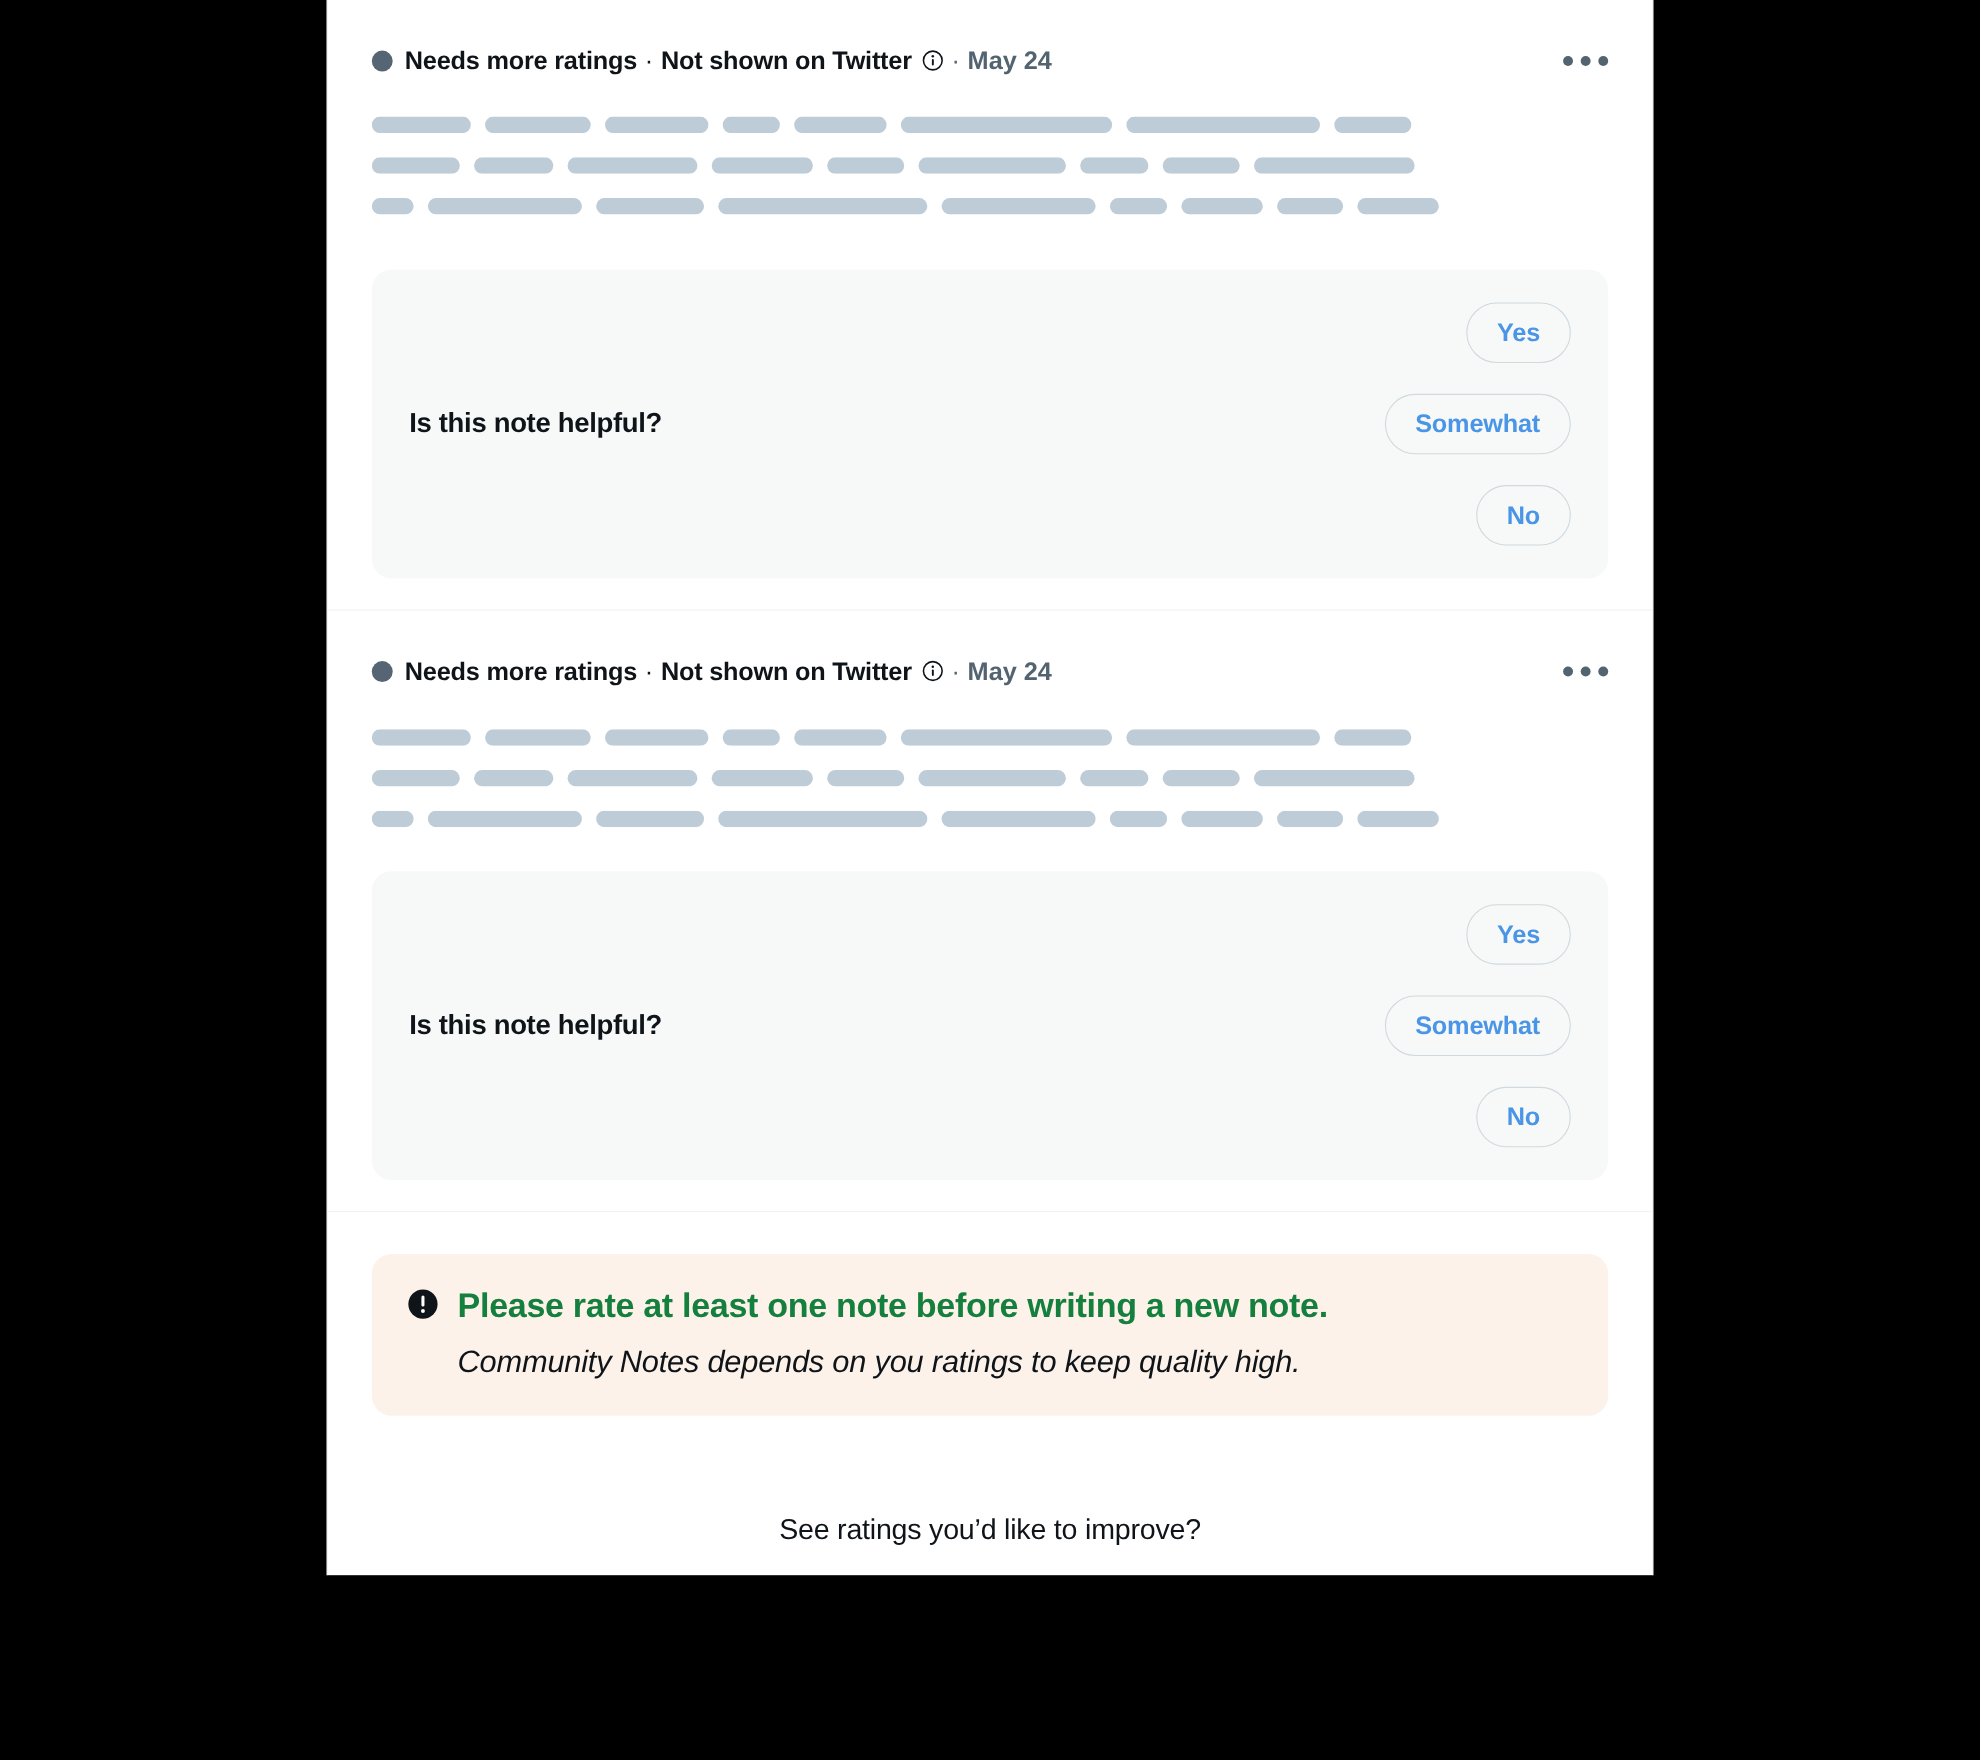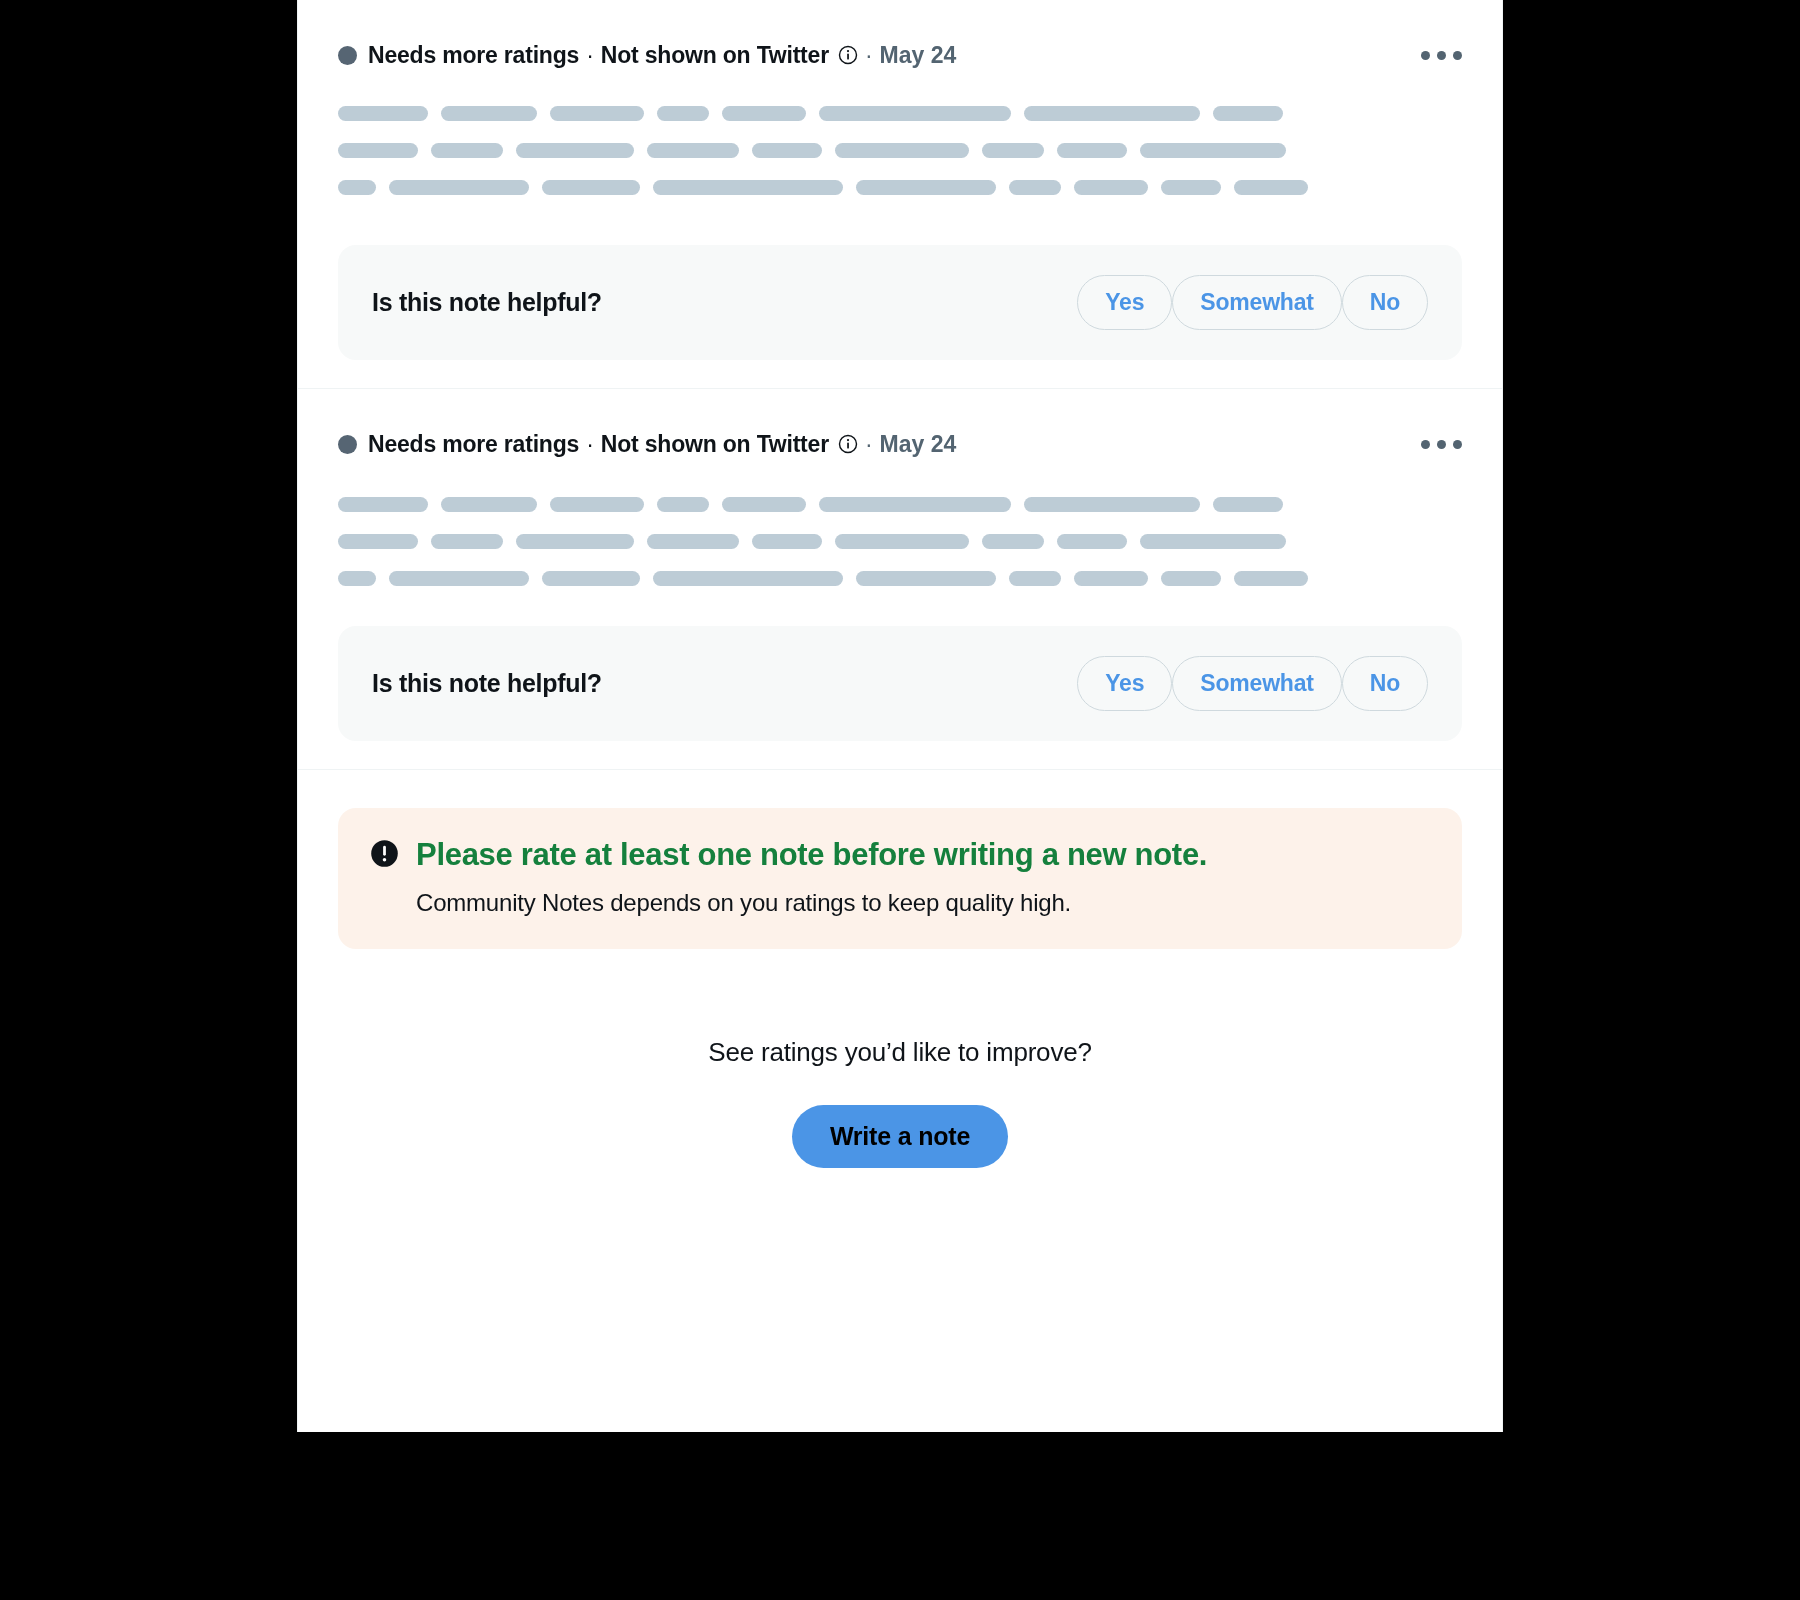--- a/index.html
+++ b/index.html
@@ -149,21 +149,22 @@
   .helpful-q {
     font-size: 25px;
     font-weight: bold;
     color: #0f1419;
     letter-spacing: -0.3px;
   }
 
   .rating-buttons {
     display: flex;
     align-items: flex-end;
-    gap: 0;
+    gap: 28px;
+    flex-direction: column;
   }
 
   .rate-btn {
     border: 1px solid #cfd9de;
     background: transparent;
     border-radius: 999px;
     color: #4b95e6;
     font-size: 23px;
     font-weight: bold;
     font-family: "Liberation Sans", "DejaVu Sans", sans-serif;
@@ -195,25 +196,26 @@
     margin-right: 17px;
   }
   .warn-title {
     font-size: 31px;
     font-weight: bold;
     color: #15803d;
     letter-spacing: -0.3px;
     line-height: 1.35;
   }
   .warn-sub {
-    font-size: 24px;
+    font-size: 28px;
     color: #0f1419;
     margin-top: 11px;
     letter-spacing: -0.2px;
     line-height: 1.35;
+    font-style: italic;
   }
 
   
   .cta-wrap {
     padding: 88px 40px 0 40px;
     text-align: center;
   }
   .cta-text {
     font-size: 26px;
     color: #0f1419;

